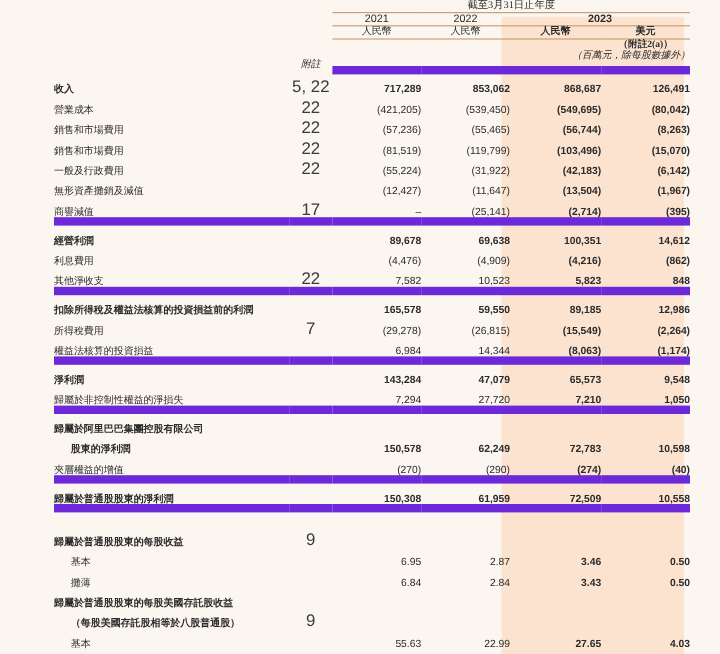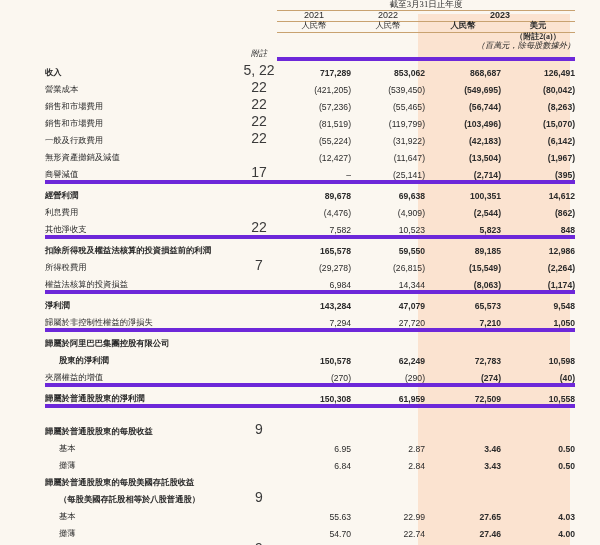--- a/index.html
+++ b/index.html
@@ -58,21 +58,21 @@
 
   .lbl { text-align: left; padding-left: 0px; margin-left: 28px; }
   .lbl.indent { padding-left: 14px; }
   .num { text-align: right; padding-right: 6px; font-family: "Liberation Sans", sans-serif; font-size: 8.6px; }
   .note { text-align: center; font-family: "Liberation Sans", sans-serif; font-size: 14px; color: #3a3a3a; margin-top: 47px;}
   .b { font-weight: bold; }
   .hl { font-weight: bold; }
 
   tr.row td { height: 17px; }
   tr.spacer td { height: 12px; border: none; }
-  .rule-bottom td { border-bottom: 4px solid #6d28d9; }
+  .rule-bottom td { border-bottom: 7px solid #6d28d9; }
 
   
   .hdr-title {
     text-align: center;
     font-size: 8.6px;
     color: #2b2b2b;
     padding-bottom: 2px;
   }
   .hdr-year {
     text-align: center;
@@ -251,21 +251,21 @@
             <td class="num b">89,678</td>
             <td class="num b">69,638</td>
             <td class="num hl">100,351</td>
             <td class="num hl">14,612</td>
           </tr>
           <tr class="row">
             <td class="lbl">利息費用</td>
             <td class="note"></td>
             <td class="num">(4,476)</td>
             <td class="num">(4,909)</td>
-            <td class="num hl">(2,544)</td>
+            <td class="num hl">(4,216)</td>
             <td class="num hl">(862)</td>
           </tr>
           <tr class="row rule-bottom">
             <td class="lbl">其他淨收支</td>
             <td class="note">22</td>
             <td class="num">7,582</td>
             <td class="num">10,523</td>
             <td class="num hl">5,823</td>
             <td class="num hl">848</td>
           </tr>

